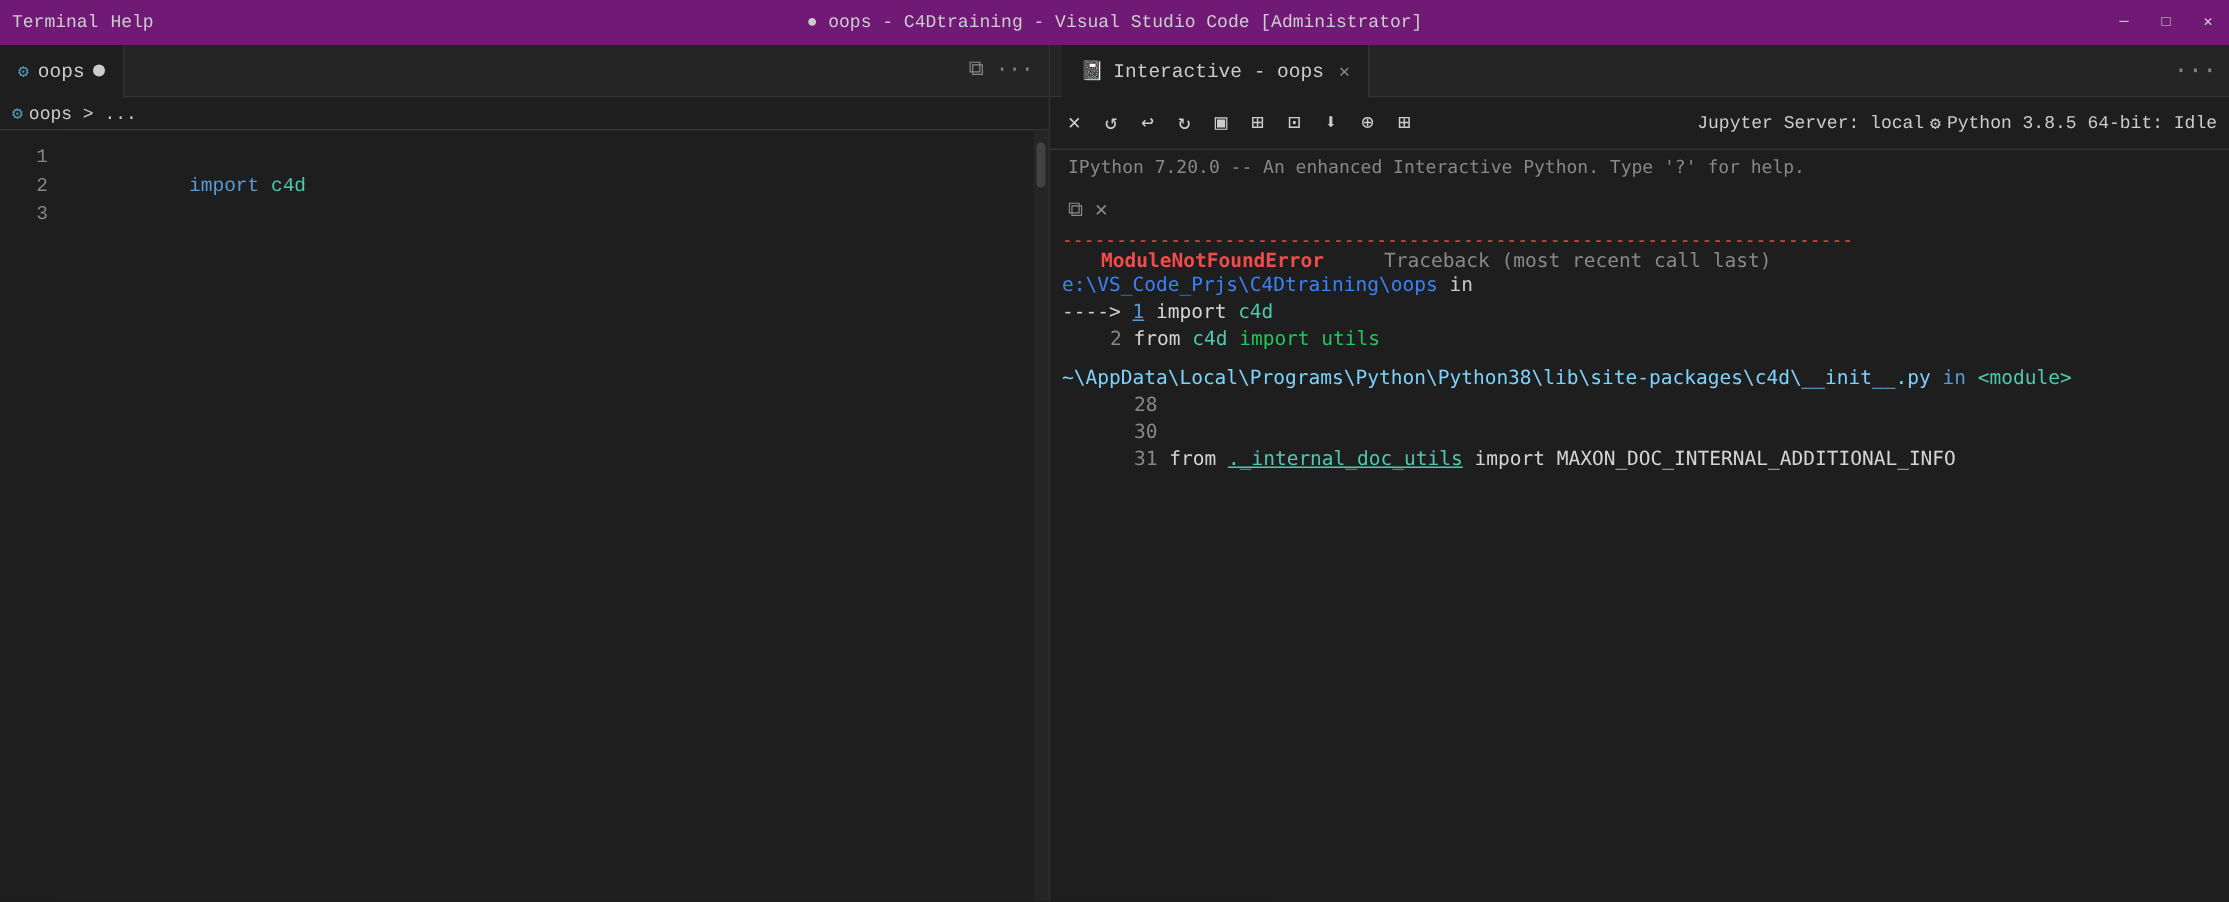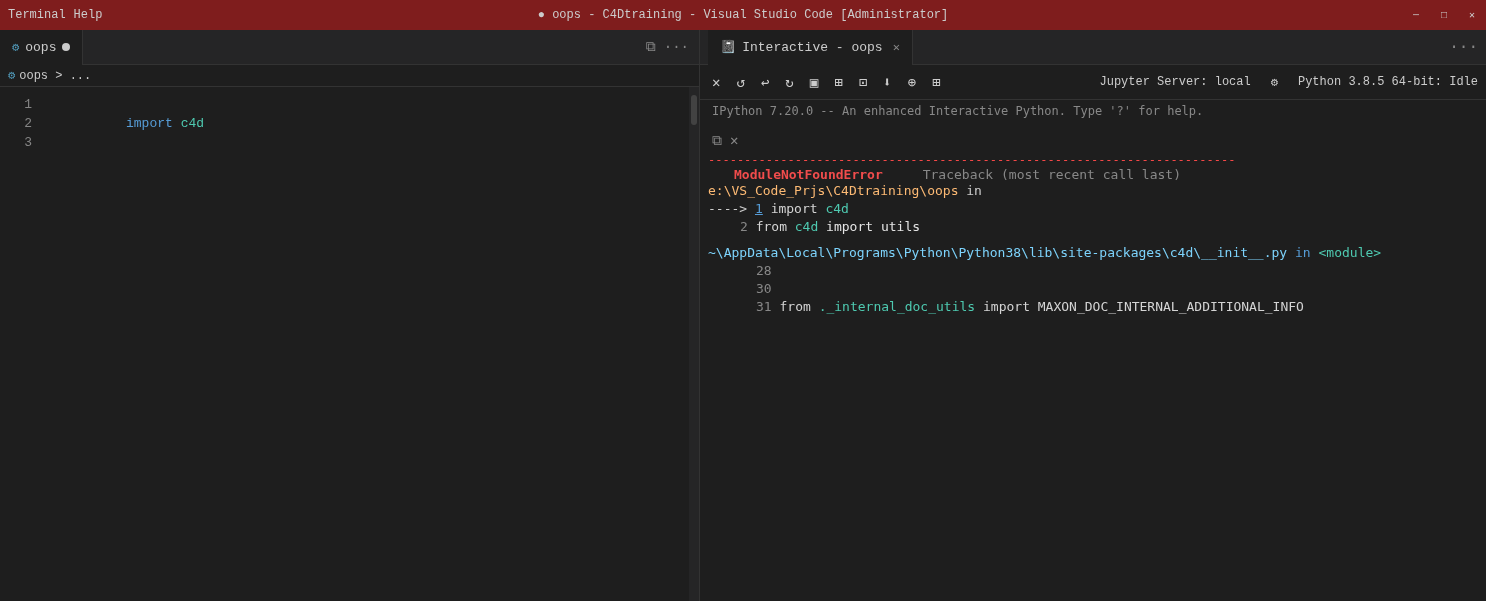--- a/index.html
+++ b/index.html
@@ -9,21 +9,21 @@
       background: #1e1e1e;
       font-family: 'Consolas', 'Courier New', monospace;
       overflow: hidden;
       color: #d4d4d4;
       font-size: 13px;
     }
 
     
     .titlebar {
       height: 30px;
-      background: #7f1d1d;
+      background: #701a75;
       display: flex;
       align-items: center;
       justify-content: space-between;
       padding: 0 8px;
       position: relative;
     }
     .titlebar-left {
       display: flex;
       align-items: center;
       gap: 8px;
@@ -237,21 +237,21 @@
       display: flex;
       align-items: center;
       justify-content: center;
     }
     .jupyter-server-info {
       margin-left: auto;
       font-size: 12px;
       color: #cccccc;
       display: flex;
       align-items: center;
-      gap: 20px;
+      gap: 4px;
     }
 
     
     .jupyter-content {
       flex: 1;
       overflow-y: auto;
       padding: 0;
       background: #1e1e1e;
     }
 
@@ -296,21 +296,21 @@
       font-size: 13px;
       font-family: 'Consolas', monospace;
     }
 
     .error-line {
       font-family: 'Consolas', monospace;
       font-size: 13px;
       line-height: 18px;
     }
 
-    .error-path { color: #fdba74; text-align: right; }
+    .error-path { color: #3b82f6; text-align: right; }
     .error-msg { color: #f44747; font-family: 'Consolas', monospace; font-size: 13px; }
 
     .cell-output-icon {
       cursor: pointer;
       color: #888;
       font-size: 14px;
       padding: 2px 4px;
     }
   </style>
 </head>
@@ -426,21 +426,21 @@
           <span style="color:#cccccc;">----&gt; </span>
           <span style="color:#569cd6; text-decoration:underline;">1</span>
           <span style="color:#d4d4d4;"> import </span>
           <span style="color:#4ec9b0;">c4d</span>
         </div>
 
         <div class="error-line">
           <span style="color:#888; margin-left:32px;">2</span>
           <span style="color:#d4d4d4;"> from </span>
           <span style="color:#4ec9b0;">c4d</span>
-          <span style="color:#e5e5e5;"> import utils</span>
+          <span style="color:#22c55e;"> import utils</span>
         </div>
 
         <div style="height:8px;"></div>
 
         <div class="error-line">
           <span style="color:#7dd3fc;">~\AppData\Local\Programs\Python\Python38\lib\site-packages\c4d\__init__.py</span>
           <span style="color:#569cd6;"> in </span>
           <span style="color:#4ec9b0;">&lt;module&gt;</span>
         </div>
 
@@ -450,21 +450,21 @@
         </div>
 
 
         <div class="error-line">
           <span style="color:#888; margin-left:48px;">30</span>
         </div>
 
         <div class="error-line">
           <span style="color:#888; margin-left:48px;">31</span>
           <span style="color:#d4d4d4;"> from </span>
-          <span style="color:#4ec9b0;">._internal_doc_utils</span>
+          <span style="color:#4ec9b0;text-decoration:underline;">._internal_doc_utils</span>
           <span style="color:#d4d4d4;"> import MAXON_DOC_INTERNAL_ADDITIONAL_INFO</span>
         </div>
 
         <div style="height:8px;"></div>
 
       </div>
     </div>
   </div>
 </div>
 

